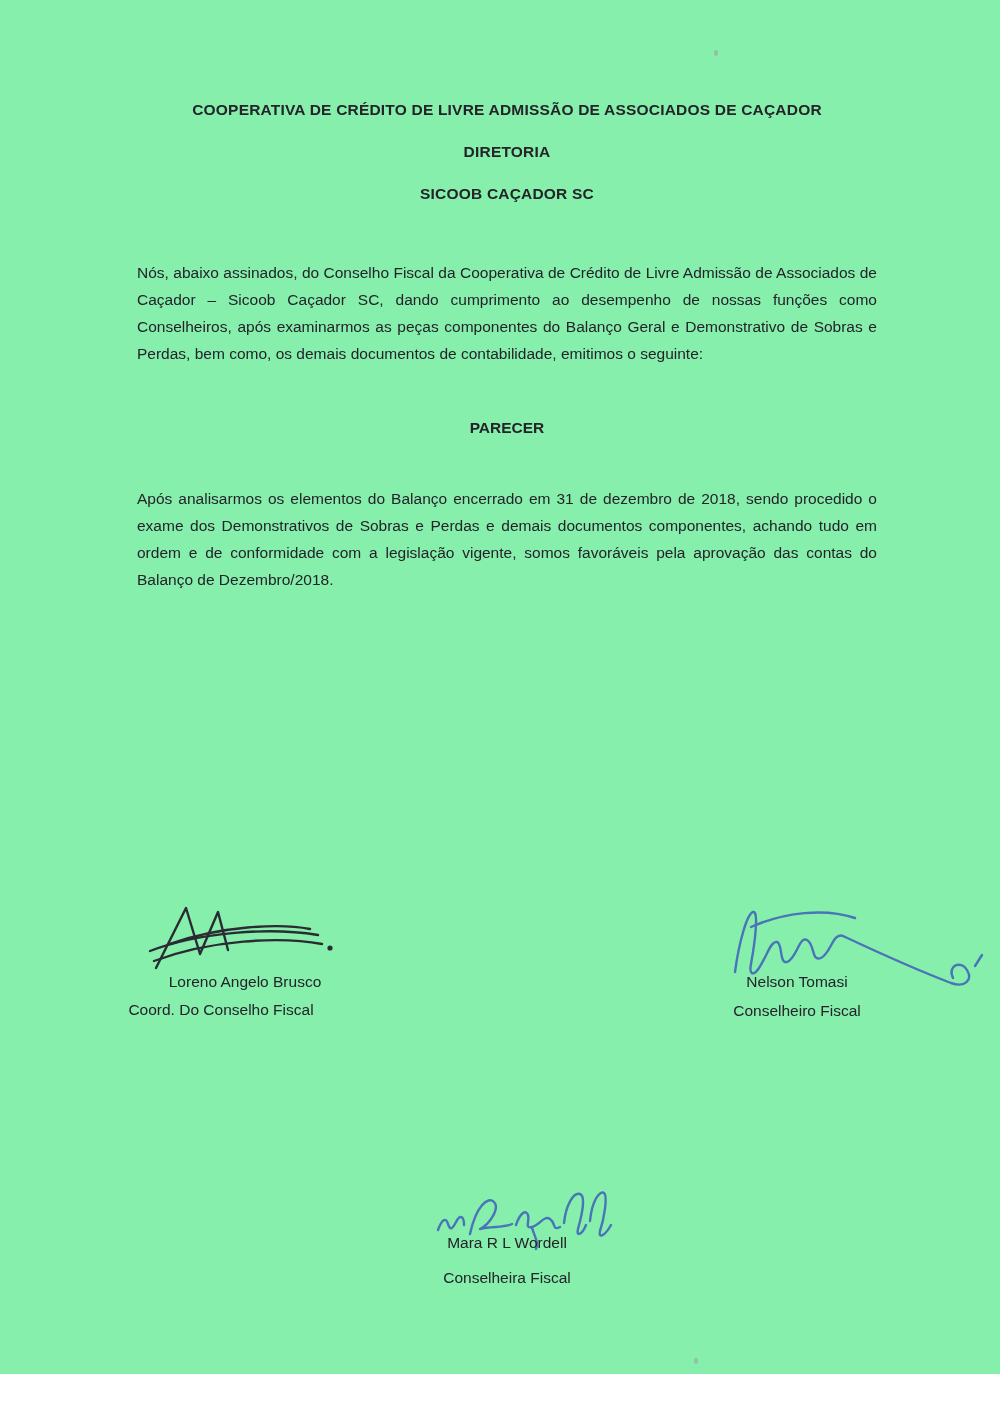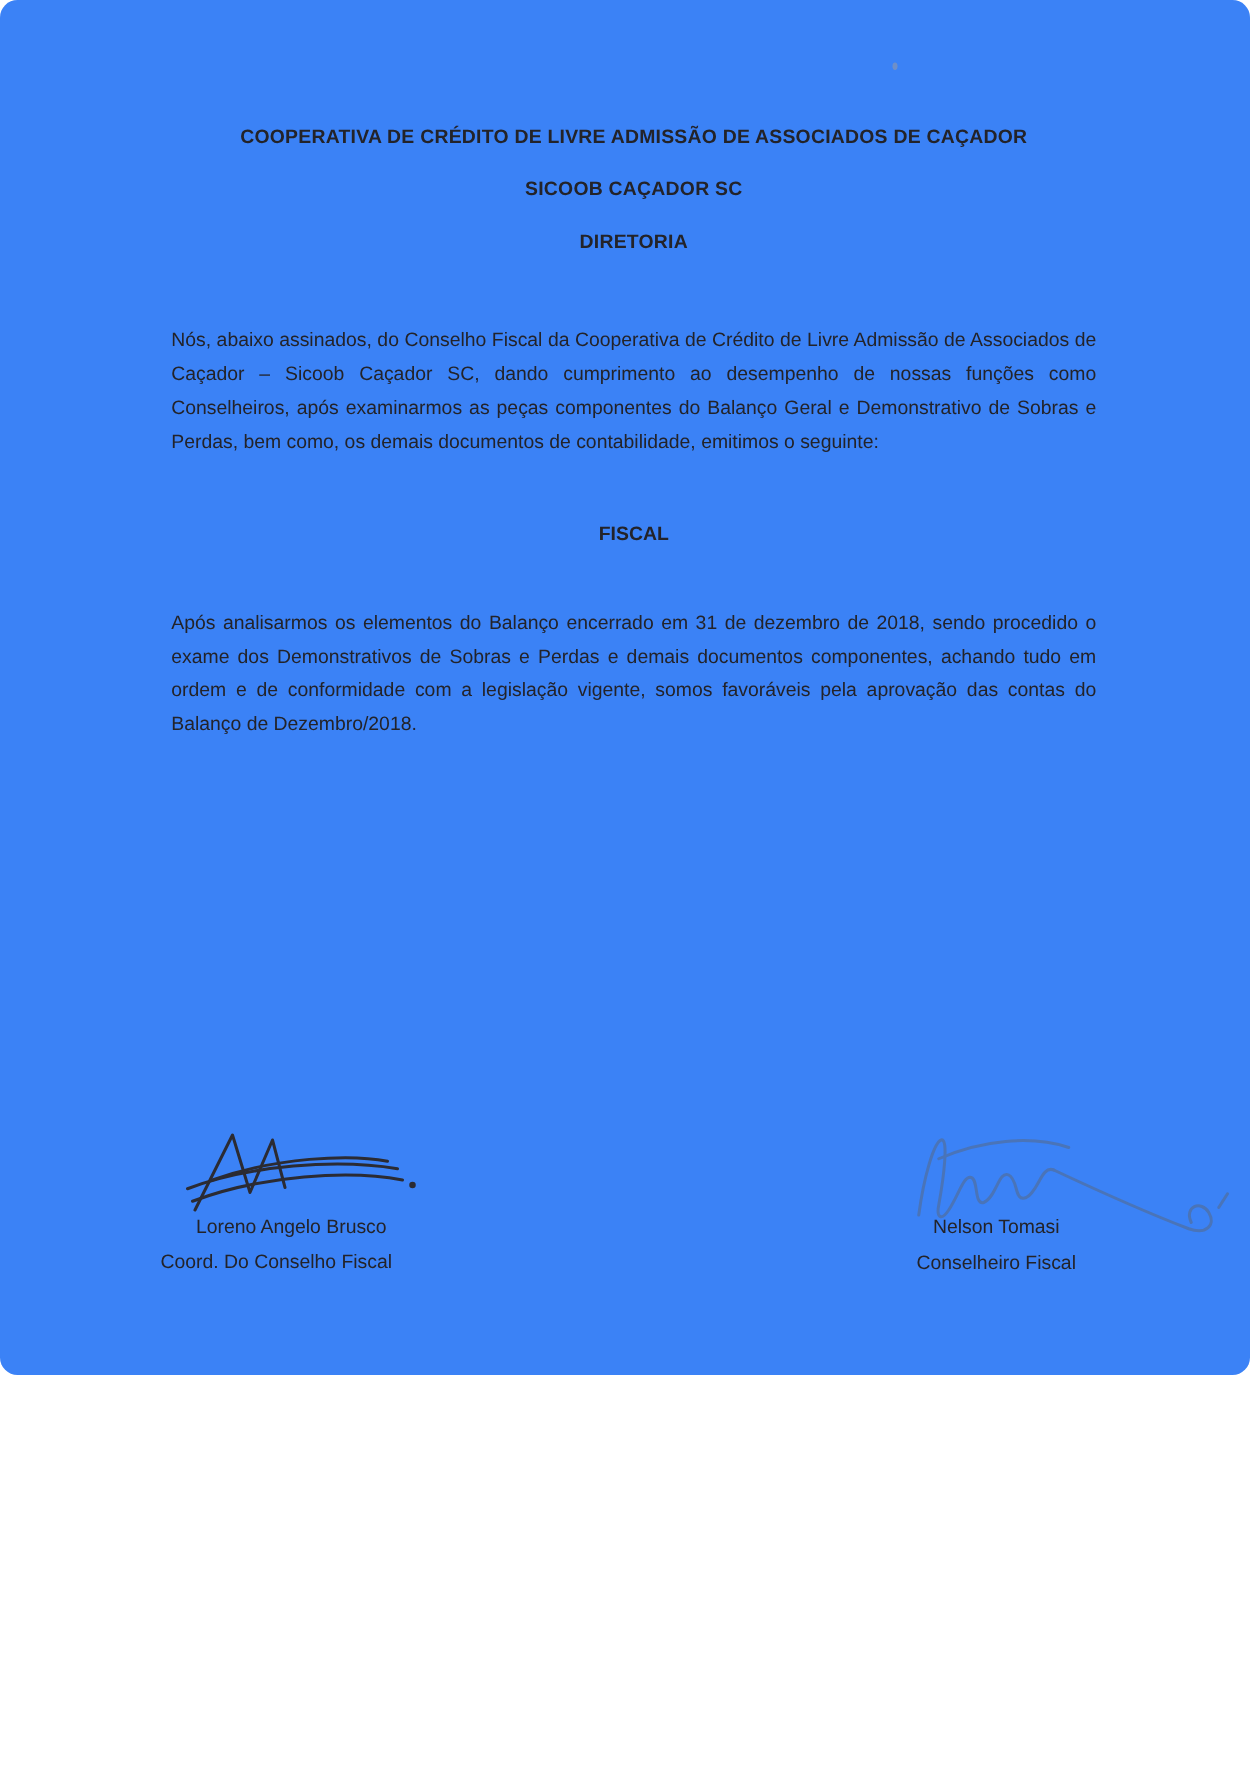--- a/index.html
+++ b/index.html
@@ -3,26 +3,25 @@
 <meta charset="utf-8">
 <style>
   html, body {
     margin: 0;
     padding: 0;
     background: #ffffff;
   }
   .page {
     position: relative;
     width: 1000px;
-    height: 1100px;
-    background: #3b82f6;
+    height: 1374px;
+    background: #86efac;
     font-family: "Liberation Sans", sans-serif;
     color: #232329;
     overflow: hidden;
-    border-radius: 14px;
   }
   .content {
     padding: 100px 123px 0 137px; 
   }
   .hdr {
     margin: 0 0 22px 0;
     text-align: center;
     font-weight: bold;
     font-size: 15.5px;
     line-height: 20px;
@@ -88,40 +87,40 @@
 </head>
 <body>
 
 <div class="page">
 
   <div class="artifact" style="left:714px; top:50px;"></div>
   <div class="artifact" style="left:694px; top:1358px;"></div>
 
   <div class="content">
     <p class="hdr">COOPERATIVA DE CRÉDITO DE LIVRE ADMISSÃO DE ASSOCIADOS DE CAÇADOR</p>
+    <p class="hdr">DIRETORIA</p>
     <p class="hdr">SICOOB CAÇADOR SC</p>
-    <p class="hdr">DIRETORIA</p>
 
 
     <p class="para">Nós, abaixo assinados, do Conselho Fiscal da Cooperativa de Crédito de Livre Admissão de Associados de Caçador – Sicoob Caçador SC, dando cumprimento ao desempenho de nossas funções como Conselheiros, após examinarmos as peças componentes do Balanço Geral e Demonstrativo de Sobras e Perdas, bem como, os demais documentos de contabilidade, emitimos o seguinte:</p>
 
-    <p class="section-title">FISCAL</p>
+    <p class="section-title">PARECER</p>
 
     <p class="para para2">Após analisarmos os elementos do Balanço encerrado em 31 de dezembro de 2018, sendo procedido o exame dos Demonstrativos de Sobras e Perdas e demais documentos componentes, achando tudo em ordem e de conformidade com a legislação vigente, somos favoráveis pela aprovação das contas do Balanço de Dezembro/2018.</p>
 
   </div>
 
   <svg class="sig-svg" style="left:140px; top:898px;" width="205" height="78" viewBox="0 0 205 78">
     <path class="sig-path ink-black" d="M16,70 L46,10 L60,56 L78,14 L88,52"></path>
     <path class="sig-path ink-black" d="M10,53 C60,34 130,29 178,37"></path>
     <path class="sig-path ink-black" d="M14,63 C70,42 140,38 182,46"></path>
     <path class="sig-path ink-black" d="M30,46 C80,28 140,25 170,31"></path>
     <circle cx="190" cy="50" r="2.6" fill="#2b2b33" stroke="none"></circle>
   </svg>
-  <div class="sig-name" style="left:118px; top:972px; width:230px;">Loreno Angelo Brusco</div>
+  <div class="sig-name" style="left:130px; top:972px; width:230px;">Loreno Angelo Brusco</div>
   <div class="sig-role" style="left:96px; top:1000px; width:250px;">Coord. Do Conselho Fiscal</div>
 
   <svg class="sig-svg" style="left:725px; top:896px;" width="265" height="102" viewBox="0 0 265 102">
     <path class="sig-path ink-blue" d="M10,76 C14,46 22,18 28,16 C34,14 30,46 26,68 C24,78 28,81 34,72 C42,60 46,44 52,46 C58,48 54,68 62,66 C72,62 74,40 82,44 C90,48 86,66 96,62 C106,57 108,36 118,40"></path>
     <path class="sig-path ink-blue" d="M26,31 C60,16 100,12 130,22"></path>
     <path class="sig-path ink-blue" d="M118,40 C150,55 192,74 226,87 C240,92 248,84 242,74 C236,64 222,69 228,82"></path>
     <path class="sig-path ink-blue" d="M250,70 L257,59"></path>
   </svg>
   <div class="sig-name" style="left:697px; top:972px; width:200px;">Nelson Tomasi</div>
   <div class="sig-role" style="left:697px; top:1001px; width:200px;text-align:center;">Conselheiro Fiscal</div>

